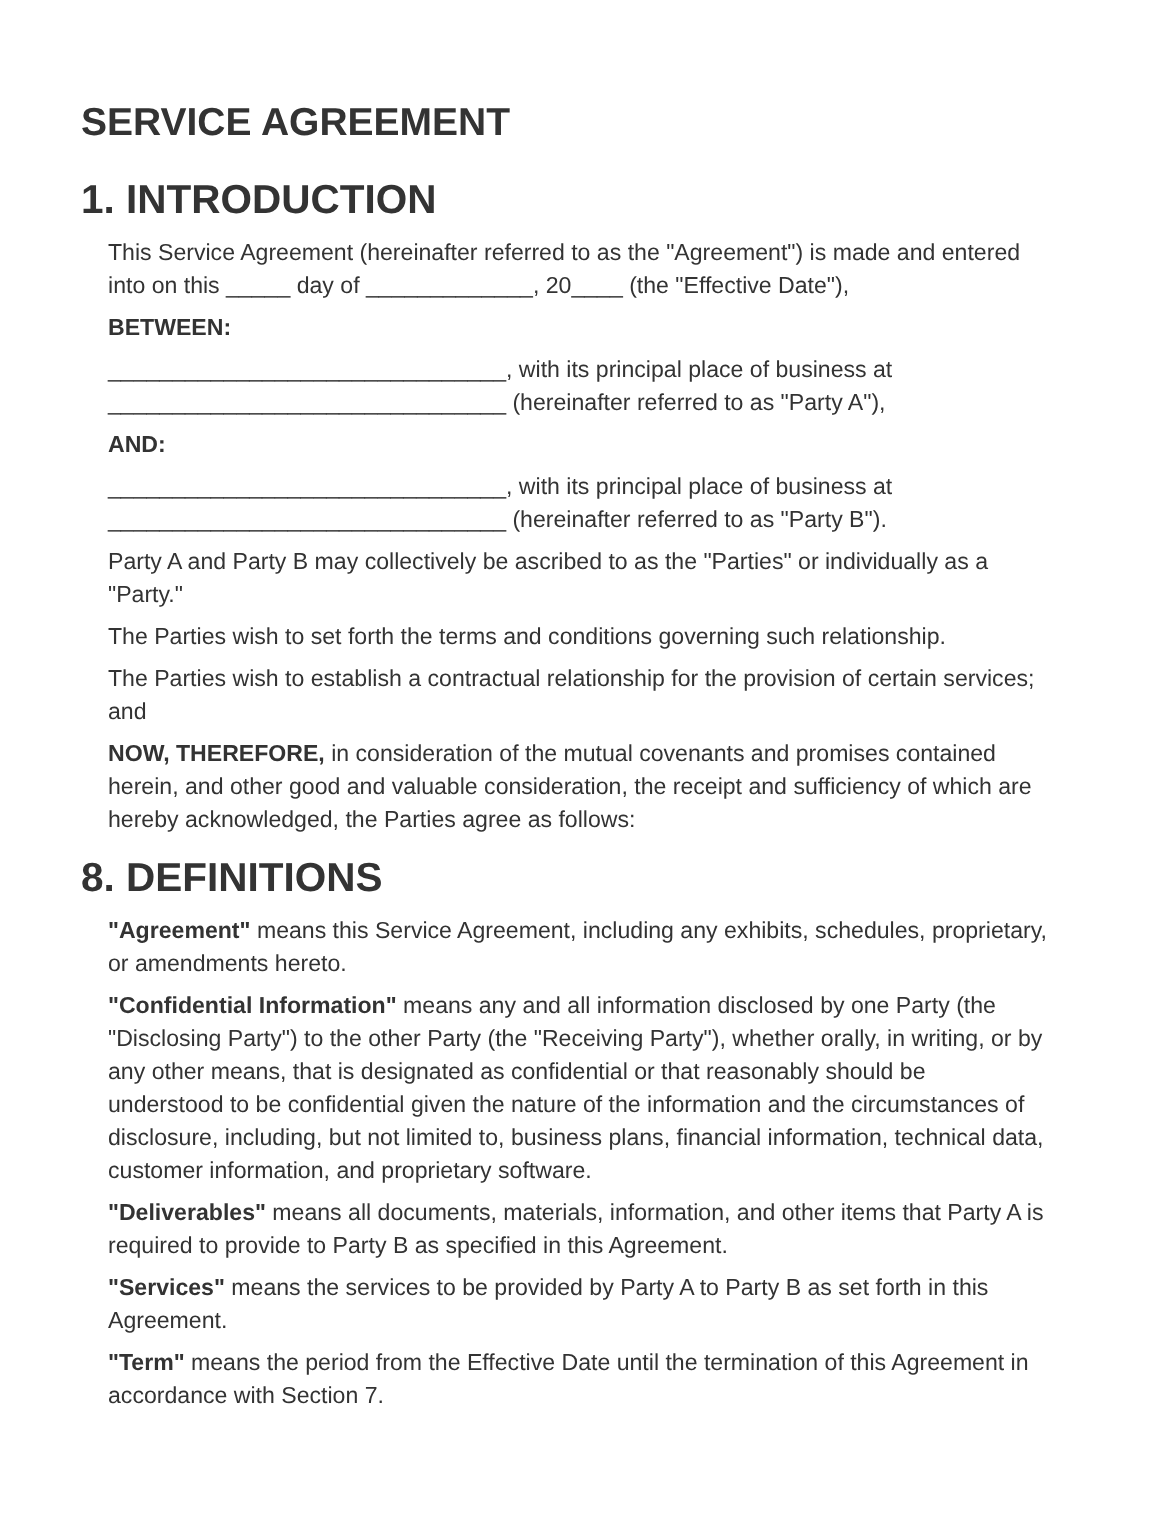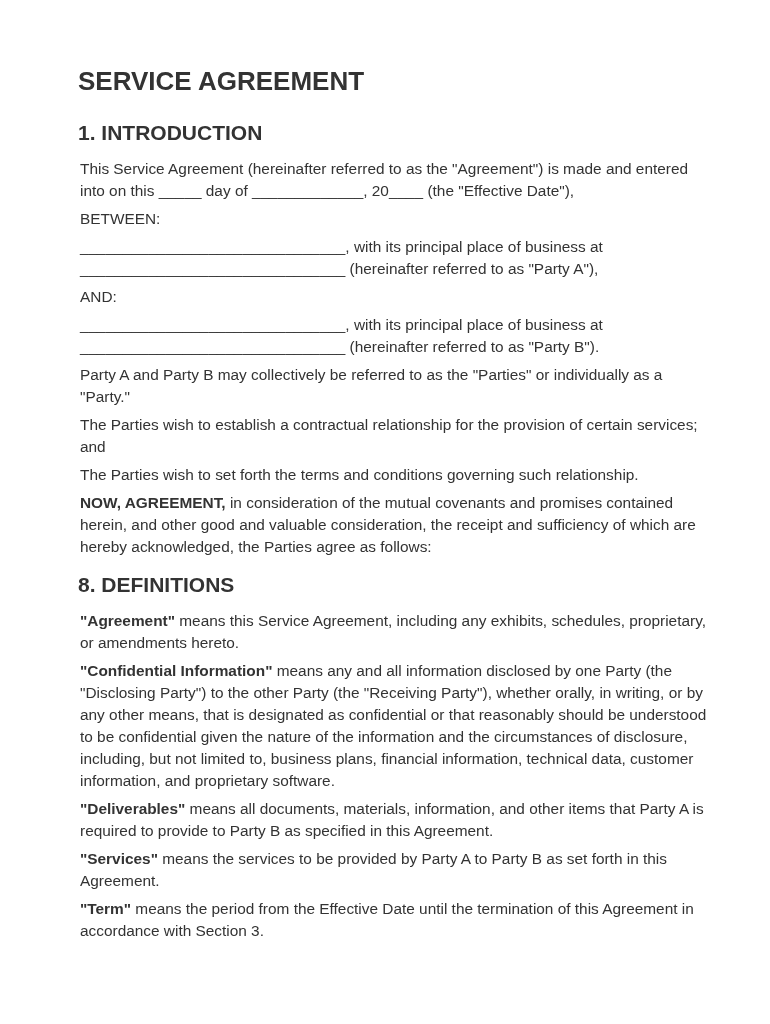--- a/index.html
+++ b/index.html
@@ -6,46 +6,46 @@
     margin: 0;
     padding: 0;
     background: #ffffff;
   }
   .page {
     position: relative;
     width: 770px;
     height: 1024px;
     box-sizing: border-box;
     background: #ffffff;
-    padding: 66px 54px 0 78px;
+    padding: 66px 54px 0 54px;
     overflow: hidden;
     font-family: "Liberation Sans", sans-serif;
     font-size: 15.4px;
     line-height: 22px;
     color: #333333;
   }
   .doc-title {
     font-size: 26px;
     line-height: 30px;
     font-weight: bold;
     margin: 0 0 24px 0;
     color: #333333;
   }
   .section-heading {
-    font-size: 21px;
+    font-size: 27px;
     line-height: 26px;
     font-weight: bold;
     margin: 14px 0 12px 0;
     color: #333333;
   }
   p {
-    margin: 6px 2px;
+    margin: 6px 18px;
   }
   .label {
-    font-weight: normal;
+    font-weight: bold;
   }
   strong {
     font-weight: bold;
   }
   .blank-line {
     display: block;
     white-space: nowrap;
   }
 </style>
 </head>
@@ -67,38 +67,38 @@
       <span class="blank-line">_______________________________ (hereinafter referred to as "Party A"),</span>
     </p>
 
     <p class="label">AND:</p>
 
     <p>
       <span class="blank-line">_______________________________, with its principal place of business at</span>
       <span class="blank-line">_______________________________ (hereinafter referred to as "Party B").</span>
     </p>
 
-    <p>Party A and Party B may collectively be referred to as the "Parties" or individually as a "Party."</p>
+    <p>Party A and Party B may collectively be ascribed to as the "Parties" or individually as a "Party."</p>
 
+
+    <p>The Parties wish to set forth the terms and conditions governing such relationship.</p>
 
     <p>The Parties wish to establish a contractual relationship for the provision of certain services; and</p>
 
-    <p>The Parties wish to set forth the terms and conditions governing such relationship.</p>
-
-    <p><strong>NOW, AGREEMENT,</strong><span> in consideration of the mutual covenants and promises contained herein, and other good and valuable consideration, the receipt and sufficiency of which are hereby acknowledged, the Parties agree as follows:</span></p>
+    <p><strong>NOW, THEREFORE,</strong><span> in consideration of the mutual covenants and promises contained herein, and other good and valuable consideration, the receipt and sufficiency of which are hereby acknowledged, the Parties agree as follows:</span></p>
   </section>
 
   <section>
     <h2 class="section-heading">8. DEFINITIONS</h2>
 
 
     <p><strong>"Agreement"</strong><span> means this Service Agreement, including any exhibits, schedules, proprietary, or amendments hereto.</span></p>
 
     <p><strong>"Confidential Information"</strong><span> means any and all information disclosed by one Party (the "Disclosing Party") to the other Party (the "Receiving Party"), whether orally, in writing, or by any other means, that is designated as confidential or that reasonably should be understood to be confidential given the nature of the information and the circumstances of disclosure, including, but not limited to, business plans, financial information, technical data, customer information, and proprietary software.</span></p>
 
     <p><strong>"Deliverables"</strong><span> means all documents, materials, information, and other items that Party A is required to provide to Party B as specified in this Agreement.</span></p>
 
     <p><strong>"Services"</strong><span> means the services to be provided by Party A to Party B as set forth in this Agreement.</span></p>
 
-    <p><strong>"Term"</strong><span> means the period from the Effective Date until the termination of this Agreement in accordance with Section 3.</span></p>
+    <p><strong>"Term"</strong><span> means the period from the Effective Date until the termination of this Agreement in accordance with Section 7.</span></p>
   </section>
 
 </div>
 
 </body></html>

